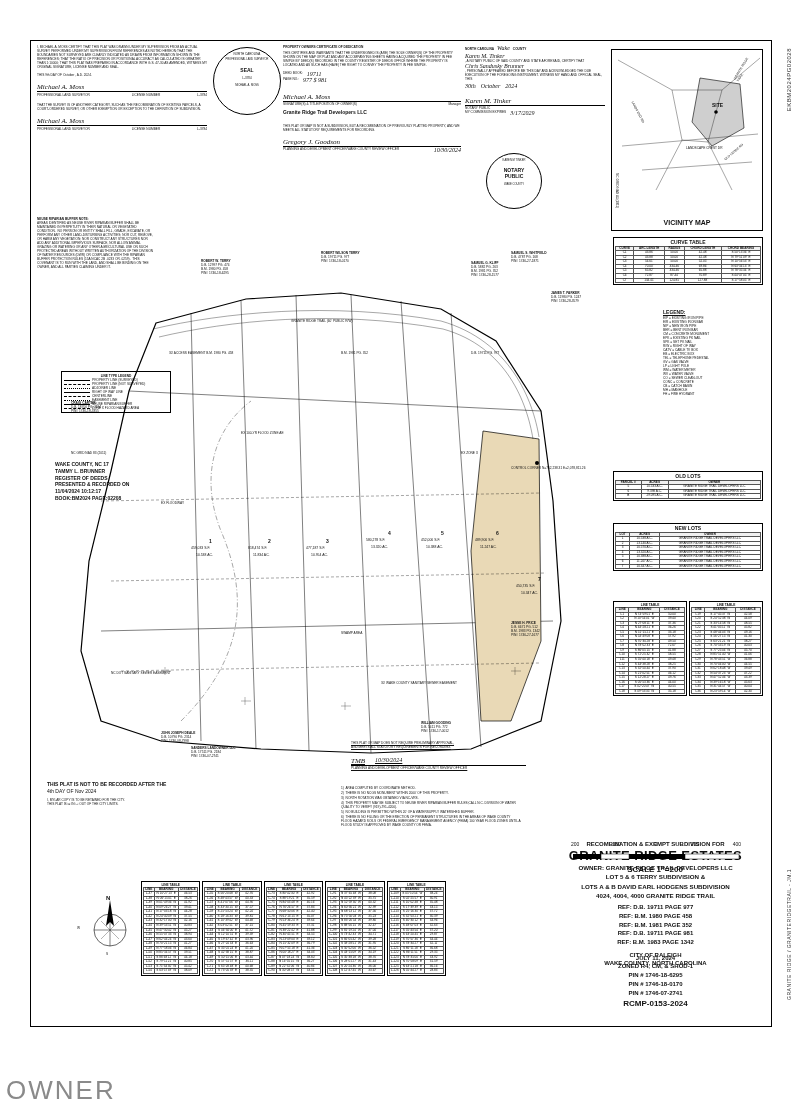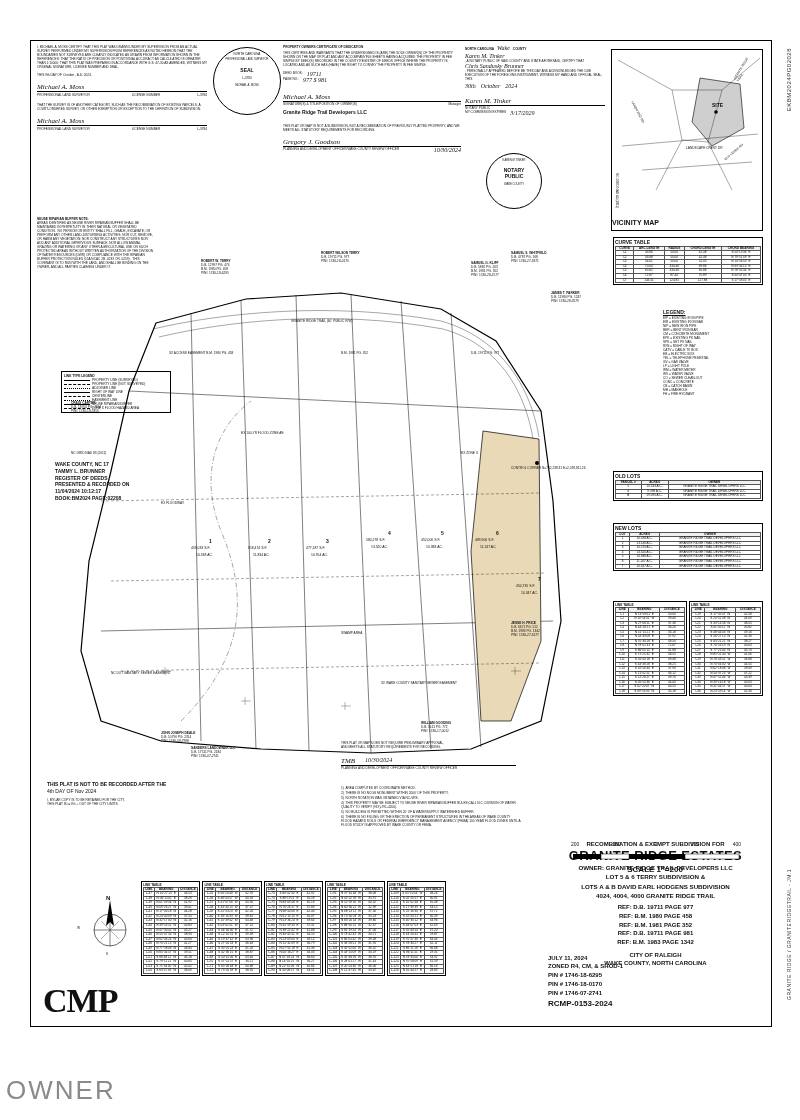--- a/index.html
+++ b/index.html
@@ -9,21 +9,21 @@
   #edge-top-right{right:8px;top:48px;writing-mode:vertical-rl;transform:rotate(180deg);font-size:6px;}
   #edge-bottom-right{right:8px;bottom:120px;writing-mode:vertical-rl;transform:rotate(180deg);font-size:5px;}
   #watermark{position:absolute;left:6px;bottom:14px;font-size:26px;letter-spacing:2px;color:#8a8a8a;font-family:"Liberation Sans",sans-serif;}
   .blk{position:absolute;box-sizing:border-box;}
   .bdr{border:1px solid #000;}
   .tiny{font-size:3.2px;line-height:1.25;}
   .t5{font-size:5px;line-height:1.35;}
   .t6{font-size:6px;line-height:1.35;}
   .t7{font-size:7px;line-height:1.35;}
   .t8{font-size:8px;line-height:1.35;}
-  .ctr{text-align:left;}
+  .ctr{text-align:center;}
   .b{font-weight:bold;}
   .u{text-decoration:underline;}
   .pre{white-space:pre-wrap;}
   table.grid{border-collapse:collapse;width:100%;}
   table.grid td,table.grid th{border:.4px solid #555;font-size:3.1px;padding:0 1px;line-height:1.15;text-align:center;font-weight:normal;}
   table.grid th{background:#f0f0f0;font-weight:bold;}
   .mapwrap{position:absolute;left:10px;top:160px;width:560px;height:560px;}
   .parcel{fill:#e9d9b6;stroke:#000;stroke-width:.7;}
   .lot{fill:none;stroke:#000;stroke-width:.5;}
   .bound{fill:none;stroke:#000;stroke-width:1.2;}
@@ -728,21 +728,21 @@
       </div>
   </div>
 
   <div class="blk" style="left:16px;top:740px;width:160px;">
     <div class="t5 b">THIS PLAT IS NOT TO BE RECORDED AFTER THE</div>
     <div class="t5">4th  DAY OF  Nov  2024</div>
     <div class="tiny" style="margin-top:3px;">I, MYLAR COPY IS TO BE RETAINED FOR THE CITY.</div>
     <div class="tiny">THIS PLAT IS  ☒ IN  ☐ OUT OF THE CITY LIMITS.</div>
   </div>
 
-  <div class="blk" style="left:310px;top:700px;width:175px;">
+  <div class="blk" style="left:320px;top:700px;width:175px;text-decoration:underline;">
     <div class="tiny">THIS PLAT OR MAP DOES NOT REQUIRE PRELIMINARY APPROVAL,</div>
     <div class="tiny">AND MEETS ALL STATUTORY REQUIREMENTS FOR RECORDING.</div>
     <div style="display:flex;gap:10px;margin-top:8px;">
       <div class="sign">TMB</div>
       <div class="handw">10/30/2024</div>
     </div>
     <div class="tiny" style="border-top:.6px solid #000;">PLANNING AND DEVELOPMENT OFFICER/WAKE COUNTY REVIEW OFFICER</div>
   </div>
 
   <div class="blk" style="left:310px;top:745px;width:180px;">
@@ -1332,16 +1332,15 @@
               <td>L-126</td>
               <td>N 55°44'27" E</td>
               <td>28.83'</td>
             </tr>
           </tbody>
         </table>
     </div>
   </div>
 
   <div class="cmp">
-    <div class="cmp-logo">CMP</div>
   </div>
 
 </div>
 
 </body></html>

